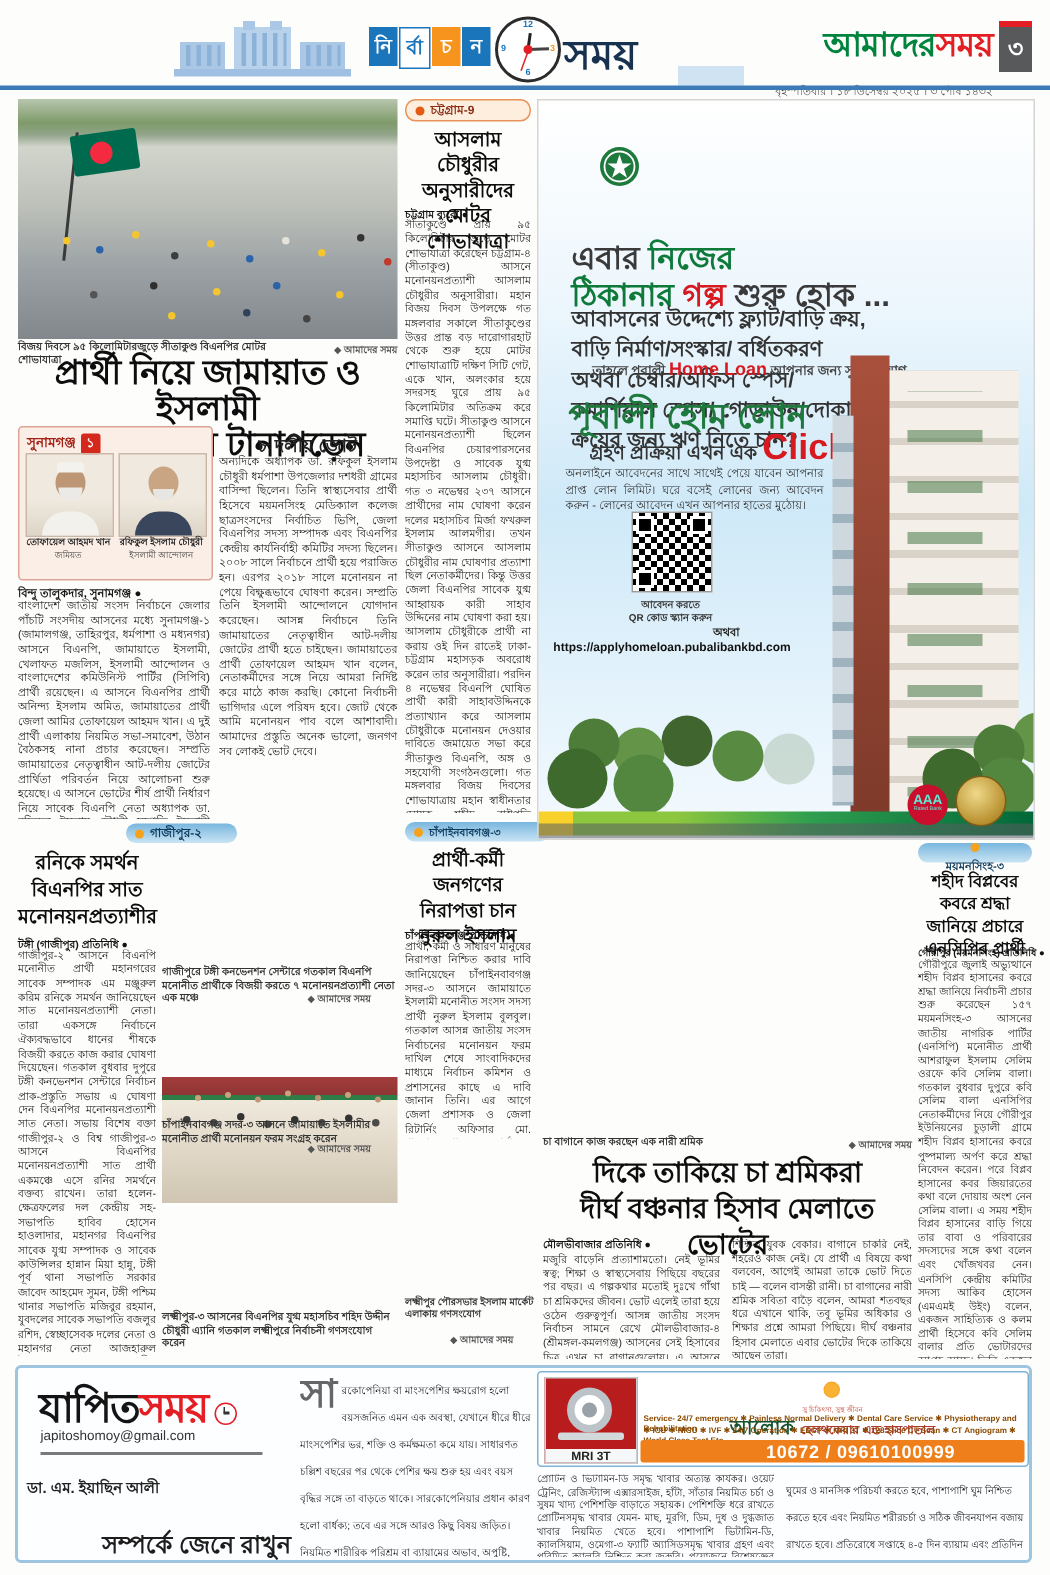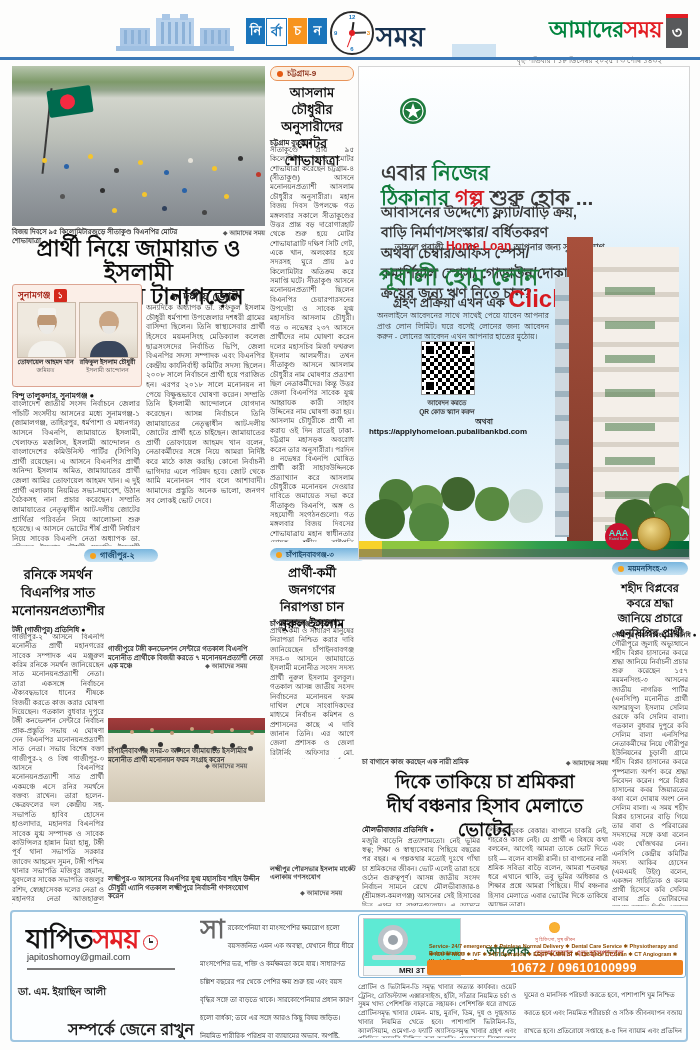--- a/index.html
+++ b/index.html
@@ -245,21 +245,21 @@
   <div class="abs hl" style="left:362px;top:770px;width:246px;font-size:18.5px;line-height:24px;">
     <div>দিকে তাকিয়ে চা শ্রমিকরা</div>
     <div>দীর্ঘ বঞ্চনার হিসাব মেলাতে ভোটের</div>
   </div>
   <div class="abs clip" style="left:362px;top:824px;width:118px;height:82px;">
     <div class="byline" style="font-size:7px;">মৌলভীবাজার প্রতিনিধি ●</div>
     <div class="bt" style="font-size:7px;">মজুরি বাড়েনি প্রত্যাশামতো। নেই ভূমির স্বত্ব; শিক্ষা ও স্বাস্থ্যসেবায় পিছিয়ে বছরের পর বছর। এ গল্পকথার মতোই দুঃখে গাঁথা চা শ্রমিকদের জীবন। ভোট এলেই তারা হয়ে ওঠেন গুরুত্বপূর্ণ। আসন্ন জাতীয় সংসদ নির্বাচন সামনে রেখে মৌলভীবাজার-৪ (শ্রীমঙ্গল-কমলগঞ্জ) আসনের সেই হিসাবের চিত্র এখন চা বাগানগুলোয়। এ আসনে প্রায় ৪০টিরও বেশি চা বাগানের কয়েক লাখ মানুষের বসবাস; ভোটার প্রায় এক লাখ।</div>
   </div>
   <div class="abs bt clip" style="left:488px;top:826px;width:120px;height:80px;font-size:7px;">শিক্ষিত যুবক বেকার। বাগানে চাকরি নেই, শহরেও কাজ নেই। যে প্রার্থী এ বিষয়ে কথা বলবেন, আগেই আমরা তাকে ভোট দিতে চাই — বলেন বাসন্তী রানী। চা বাগানের নারী শ্রমিক সবিতা বাড়ৈ বলেন, আমরা শতবছর ধরে এখানে থাকি, তবু ভূমির অধিকার ও শিক্ষার প্রশ্নে আমরা পিছিয়ে। দীর্ঘ বঞ্চনার হিসাব মেলাতে এবার ভোটের দিকে তাকিয়ে আছেন তারা।</div>
 
-  <div class="abs tag" style="left:612px;top:562px;width:76px;box-sizing:border-box;">
+  <div class="abs tag" style="left:612px;top:562px;width:76px;box-sizing:border-box;flex-direction:column;">
     <span class="dot"></span>
     <span style="font-size:7.5px;">ময়মনসিংহ-৩</span>
   </div>
   <div class="abs hl" style="left:612px;top:581px;width:76px;font-size:11px;line-height:15px;">শহীদ বিপ্লবের কবরে শ্রদ্ধা জানিয়ে প্রচারে এনসিপির প্রার্থী</div>
   <div class="abs byline" style="left:612px;top:630px;font-size:6.4px;">গৌরীপুর (ময়মনসিংহ) প্রতিনিধি ●</div>
   <div class="abs bt clip" style="left:612px;top:639px;width:76px;height:267px;font-size:6.9px;">গৌরীপুরে জুলাই অভ্যুত্থানে শহীদ বিপ্লব হাসানের কবরে শ্রদ্ধা জানিয়ে নির্বাচনী প্রচার শুরু করেছেন ১৫৭ ময়মনসিংহ-৩ আসনের জাতীয় নাগরিক পার্টির (এনসিপি) মনোনীত প্রার্থী আশরাফুল ইসলাম সেলিম ওরফে কবি সেলিম বালা। গতকাল বুধবার দুপুরে কবি সেলিম বালা এনসিপির নেতাকর্মীদের নিয়ে গৌরীপুর ইউনিয়নের চুড়ালী গ্রামে শহীদ বিপ্লব হাসানের কবরে পুষ্পমাল্য অর্পণ করে শ্রদ্ধা নিবেদন করেন। পরে বিপ্লব হাসানের কবর জিয়ারতের কথা বলে দোয়ায় অংশ নেন সেলিম বালা। এ সময় শহীদ বিপ্লব হাসানের বাড়ি গিয়ে তার বাবা ও পরিবারের সদস্যদের সঙ্গে কথা বলেন এবং খোঁজখবর নেন। এনসিপি কেন্দ্রীয় কমিটির সদস্য আকিব হোসেন (এমএমই উইং) বলেন, একজন সাহিত্যিক ও কলম প্রার্থী হিসেবে কবি সেলিম বালার প্রতি ভোটারদের আগ্রহ আছে। তিনি একজন নিভৃতচারী কবি ও সংগঠক। নির্বাচনী প্রচারে প্রতিদিনই তিনি বিভিন্ন গ্রামে গণসংযোগ করছেন।</div>
 
   <div class="abs" style="left:10px;top:910px;width:678px;height:132px;border:2px solid #9ec5e0;border-radius:4px;background:#fcfeff;box-sizing:border-box;"></div>
 
   <div class="abs" style="left:26px;top:918px;">
@@ -273,21 +273,21 @@
   <div class="abs" style="left:27px;top:968px;width:148px;height:1.5px;background:#7a7a7a;"></div>
   <div class="abs" style="left:18px;top:984px;width:168px;font-size:10px;font-weight:bold;color:#222;">ডা. এম. ইয়াছিন আলী</div>
   <div class="abs" style="left:26px;top:1017px;width:168px;text-align:right;font-size:16px;font-weight:800;color:#1d1d1d;">সম্পর্কে জেনে রাখুন</div>
 
   <div class="abs clip" style="left:200px;top:916px;width:154px;height:122px;">
     <span style="float:left;font-size:26px;font-weight:800;color:#666;line-height:24px;margin:1px 3px 0 0;">সা</span>
     <span class="bt" style="font-size:6.8px;display:inline;">রকোপেনিয়া বা মাংসপেশির ক্ষয়রোগ হলো বয়সজনিত এমন এক অবস্থা, যেখানে ধীরে ধীরে মাংসপেশির ভর, শক্তি ও কর্মক্ষমতা কমে যায়। সাধারণত চল্লিশ বছরের পর থেকে পেশির ক্ষয় শুরু হয় এবং বয়স বৃদ্ধির সঙ্গে তা বাড়তে থাকে। সারকোপেনিয়ার প্রধান কারণ হলো বার্ধক্য; তবে এর সঙ্গে আরও কিছু বিষয় জড়িত। নিয়মিত শারীরিক পরিশ্রম বা ব্যায়ামের অভাব, অপুষ্টি, হরমোনজনিত পরিবর্তন যেমন- টেস্টোস্টেরন, গ্রোথ হরমোন ও ইনসুলিনের মাত্রা হ্রাস এ রোগের জন্য দায়ী হতে পারে। ডায়াবেটিস, কিডনি বা ফুসফুসের দীর্ঘমেয়াদি রোগ, ভিটামিন-ডি স্বল্পতা বা কিছু নির্দিষ্ট ওষুধ সেবন এবং শরীরে দীর্ঘস্থায়ী প্রদাহ থাকলেও সারকোপেনিয়া দেখা দিতে পারে। সারকোপেনিয়া ধীরে ধীরে প্রকাশ পায়। পেশিশক্তি কমে যাওয়া, হাঁটার গতি ধীর হয়ে যাওয়া, অল্পতেই ক্লান্ত হয়ে পড়া এর প্রধান লক্ষণ। চেয়ার থেকে উঠতে, সিঁড়ি ভাঙতে কষ্ট হওয়া, ভারসাম্য হারানো বা বারবার পড়ে যাওয়ার ঘটনাও এ রোগের লক্ষণ হিসেবে দেখা যায়।</span>
   </div>
 
   <div class="abs" style="left:358px;top:914px;width:328px;height:64px;border:1.5px solid #7fb3d6;border-radius:3px;background:#fff;box-sizing:border-box;">
-    <div style="position:absolute;left:4px;top:3px;width:60px;height:56px;background:#5eead4;border:1px solid #c8cdd1;padding-left:36px;">
+    <div style="position:absolute;left:4px;top:3px;width:60px;height:56px;background:#b91c1c;border:1px solid #c8cdd1;">
       <div style="position:absolute;left:14px;top:6px;width:30px;height:30px;border-radius:50%;background:#fff;border:5px solid #bcc3c9;box-sizing:border-box;"></div>
       <div style="position:absolute;left:24px;top:16px;width:10px;height:10px;border-radius:50%;background:#9aa2a9;"></div>
       <div style="position:absolute;left:8px;top:36px;width:44px;height:5px;background:#d3d8db;border-radius:2px;"></div>
       <div style="position:absolute;left:0;bottom:0;width:100%;text-align:center;font-size:8px;font-weight:bold;color:#222;background:#f6f7f8;">MRI 3T</div>
     </div>
     <div class="abs" style="left:70px;top:3px;width:252px;text-align:center;">
       <span style="display:inline-block;width:11px;height:11px;border-radius:50%;background:radial-gradient(circle,#f9b233 55%,#ef7f1a);position:relative;top:1px;margin-right:2px;"></span>
       <span style="font-size:4.6px;color:#c0392b;display:block;margin-bottom:-2px;">সু চিকিৎসা, সুস্থ জীবন</span>
       <span style="font-size:13px;font-weight:800;color:#14532d;">আলোক</span>
       <span style="font-size:8px;font-weight:bold;color:#b03a2e;">হেলথকেয়ার এন্ড হাসপাতাল</span>

